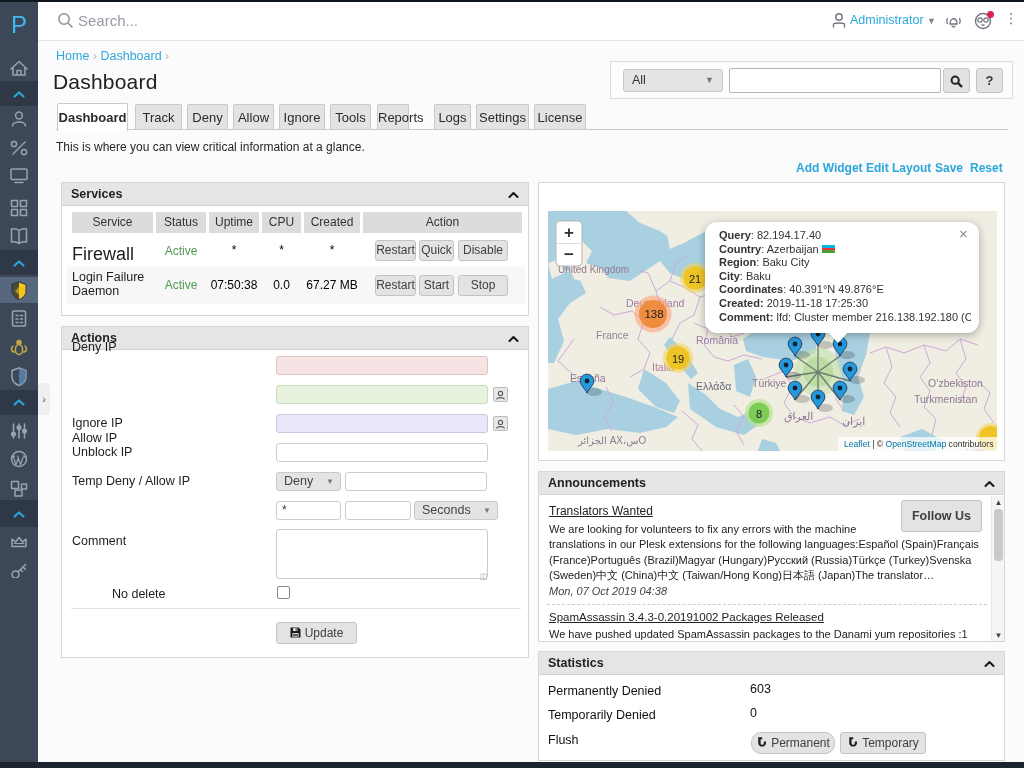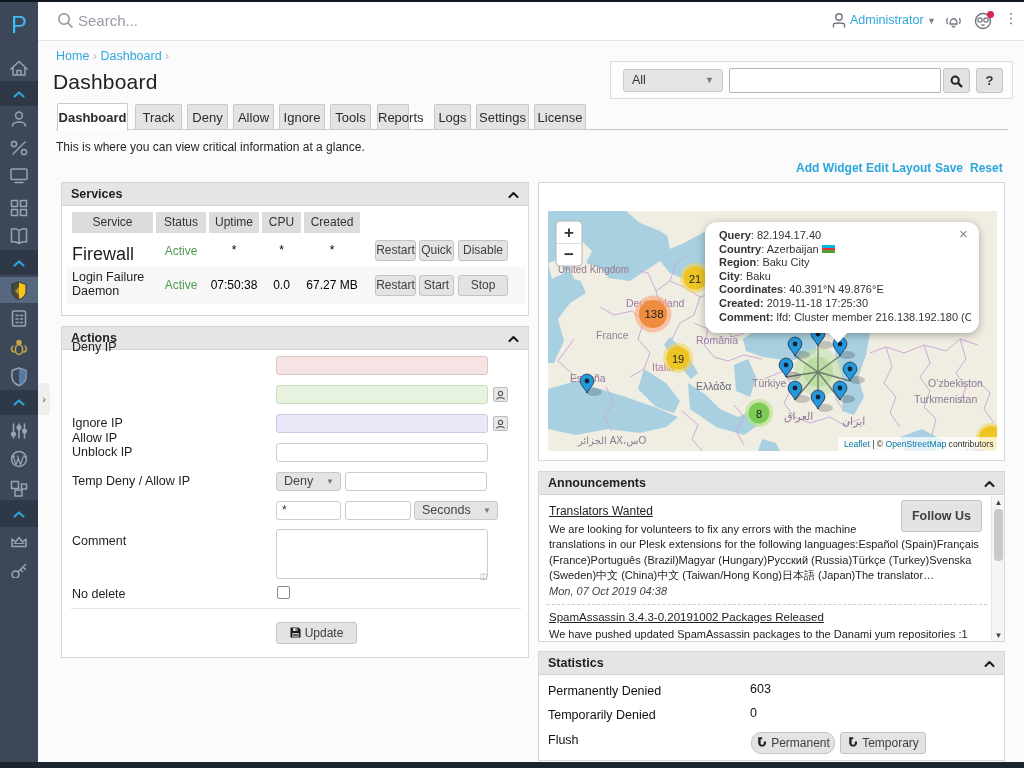--- a/index.html
+++ b/index.html
@@ -196,20 +196,21 @@
 
 <div class="panel" style="left:61px;top:182px;width:468px;height:134px;">
   <div class="phead">Services<span class="pchev"><svg width="11" height="8" viewBox="0 0 11 8">
           <path d="M1.5,6 L5.5,2 L9.5,6" fill="none" stroke="#1c1c1c" stroke-width="2.1" stroke-linecap="round" stroke-linejoin="round"></path>
         </svg></span></div>
   <div class="abs thc" style="left:10px;top:29px;width:81px;">Service</div>
   <div class="abs thc" style="left:94px;top:29px;width:50px;">Status</div>
   <div class="abs thc" style="left:147px;top:29px;width:50px;">Uptime</div>
   <div class="abs thc" style="left:200px;top:29px;width:39px;">CPU</div>
   <div class="abs thc" style="left:242px;top:29px;width:56px;">Created</div>
+  <div class="abs thc" style="left:301px;top:29px;width:159px;">Action</div>
   <div class="abs" style="left:10px;top:61px;font-size:18px;color:#1e1e1e;">Firewall</div>
   <div class="abs grn" style="left:94px;top:61px;width:50px;text-align:center;font-size:12px;">Active</div>
   <div class="abs" style="left:147px;top:60px;width:50px;text-align:center;font-size:12px;">*</div>
   <div class="abs" style="left:200px;top:60px;width:39px;text-align:center;font-size:12px;">*</div>
   <div class="abs" style="left:242px;top:60px;width:56px;text-align:center;font-size:12px;">*</div>
   <div class="btn" style="left:313px;top:57px;width:41px;height:21px;line-height:19px;">Restart</div>
   <div class="btn" style="left:357px;top:57px;width:35px;height:21px;line-height:19px;">Quick</div>
   <div class="btn" style="left:396px;top:57px;width:50px;height:21px;line-height:19px;">Disable</div>
   <div class="abs" style="left:5px;top:84px;width:458px;height:37px;background:#f7f7f7;z-index:0;"></div>
   <div class="abs" style="left:10px;top:87px;font-size:12.5px;color:#1e1e1e;z-index:1;">Login Failure<br>Daemon</div>
@@ -244,21 +245,21 @@
   <div class="ainp" style="top:116px;"></div>
   <div class="albl" style="top:147px;">Temp Deny / Allow IP</div>
   <div class="selc" style="left:214px;top:145px;width:65px;height:19px;line-height:17px;padding-left:7px;">Deny<span style="float:right;margin-right:6px;color:#777;font-size:8px;">▼</span></div>
   <div class="ainp" style="left:283px;top:145px;width:142px;"></div>
   <div class="ainp" style="left:214px;top:174px;width:65px;font-size:12px;color:#333;line-height:17px;padding-left:5px;">*</div>
   <div class="ainp" style="left:283px;top:174px;width:66px;"></div>
   <div class="selc" style="left:352px;top:174px;width:84px;height:19px;line-height:17px;padding-left:7px;">Seconds<span style="float:right;margin-right:6px;color:#777;font-size:8px;">▼</span></div>
   <div class="albl" style="top:207px;">Comment</div>
   <div class="ainp" style="top:202px;height:50px;"></div>
   <div class="abs" style="left:418px;top:245px;color:#aaa;font-size:8px;">◫</div>
-  <div class="albl" style="top:260px;">No delete</div>
+  <div class="albl" style="top:260px;margin-left:40px;">No delete</div>
   <div class="abs" style="left:215px;top:259px;width:13px;height:13px;border:1px solid #888;border-radius:2px;background:#fff;"></div>
   <div class="abs" style="left:9px;top:281px;width:450px;height:1px;background:#e2e2e2;"></div>
   <div class="btn" style="left:214px;top:295px;width:81px;height:22px;line-height:20px;"><svg width="11" height="11" viewBox="0 0 11 11" style="vertical-align:-1px;margin-right:4px;">
         <path d="M0.5,0.5 L8.6,0.5 L10.5,2.4 L10.5,10.5 L0.5,10.5 Z" fill="#1a1a1a"></path>
         <rect x="3.2" y="1.2" width="4.2" height="2.8" fill="#fff"></rect>
         <rect x="5.5" y="1.6" width="1.3" height="1.9" fill="#1a1a1a"></rect>
         <rect x="2.4" y="6.2" width="6.2" height="3.4" fill="#fff"></rect>
         <rect x="2.9" y="7" width="5.2" height="0.7" fill="#1a1a1a"></rect>
         <rect x="2.9" y="8.3" width="5.2" height="0.7" fill="#1a1a1a"></rect>
       </svg>Update</div>

